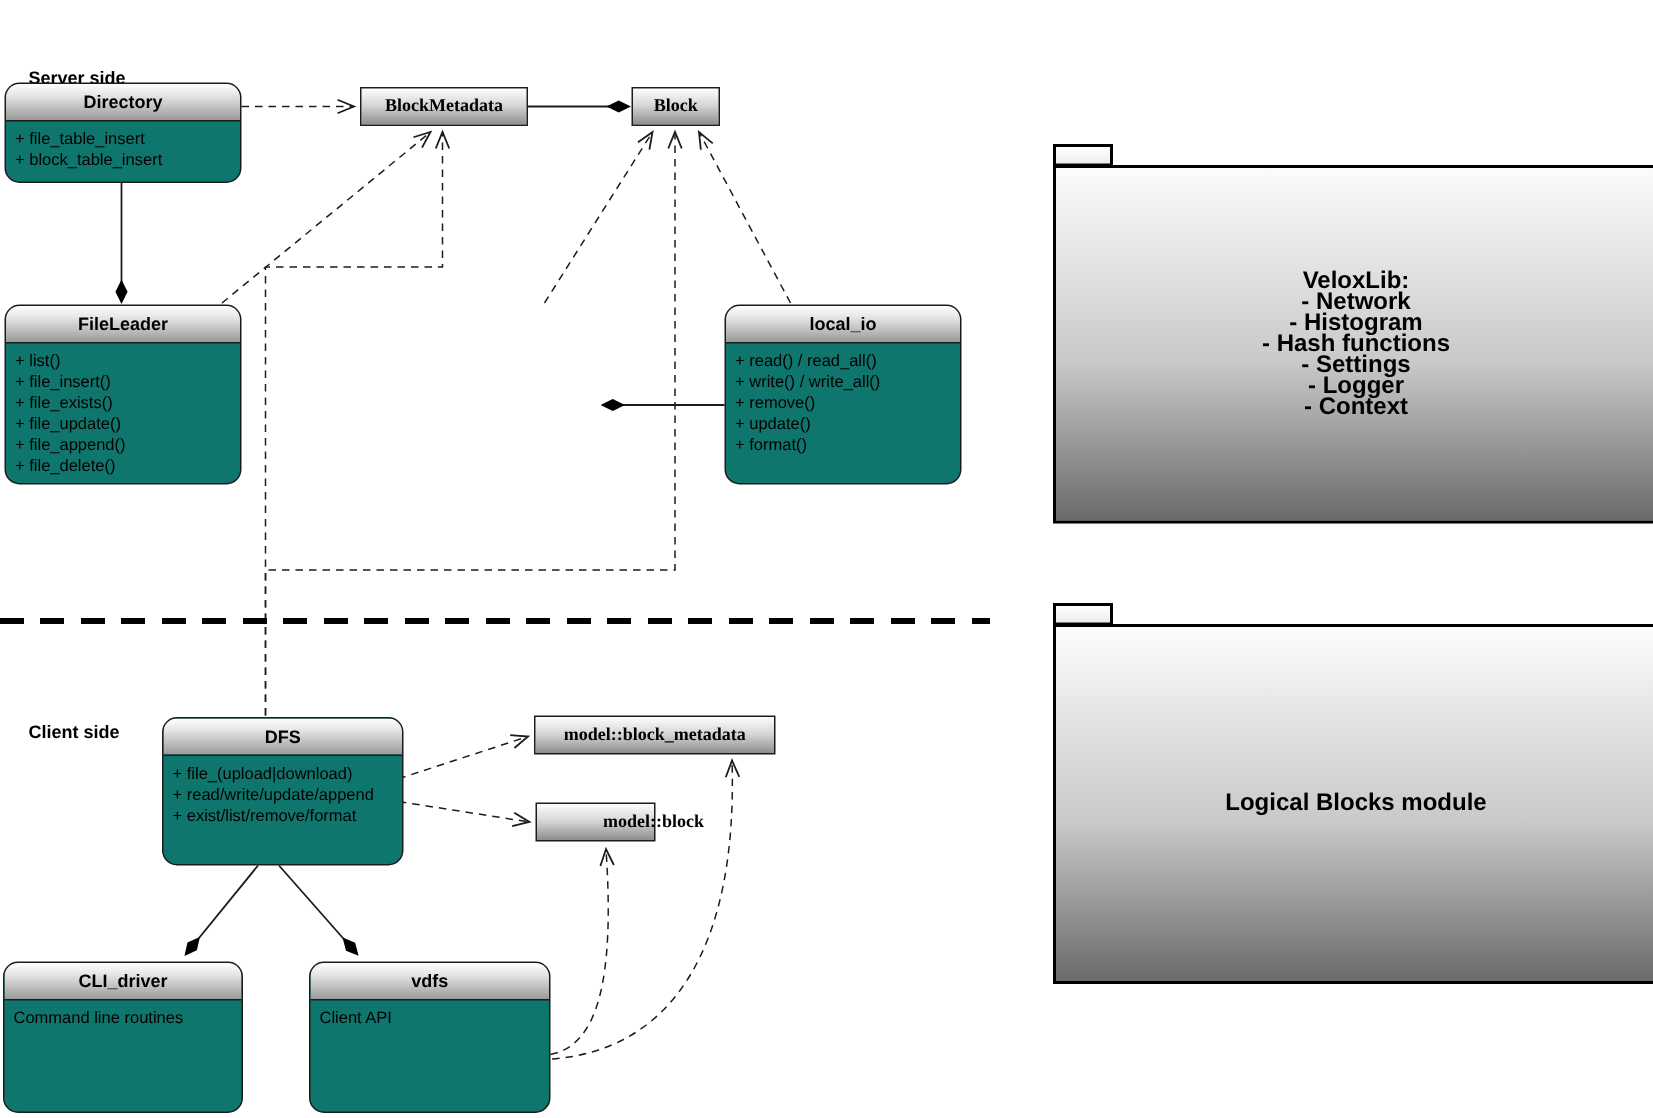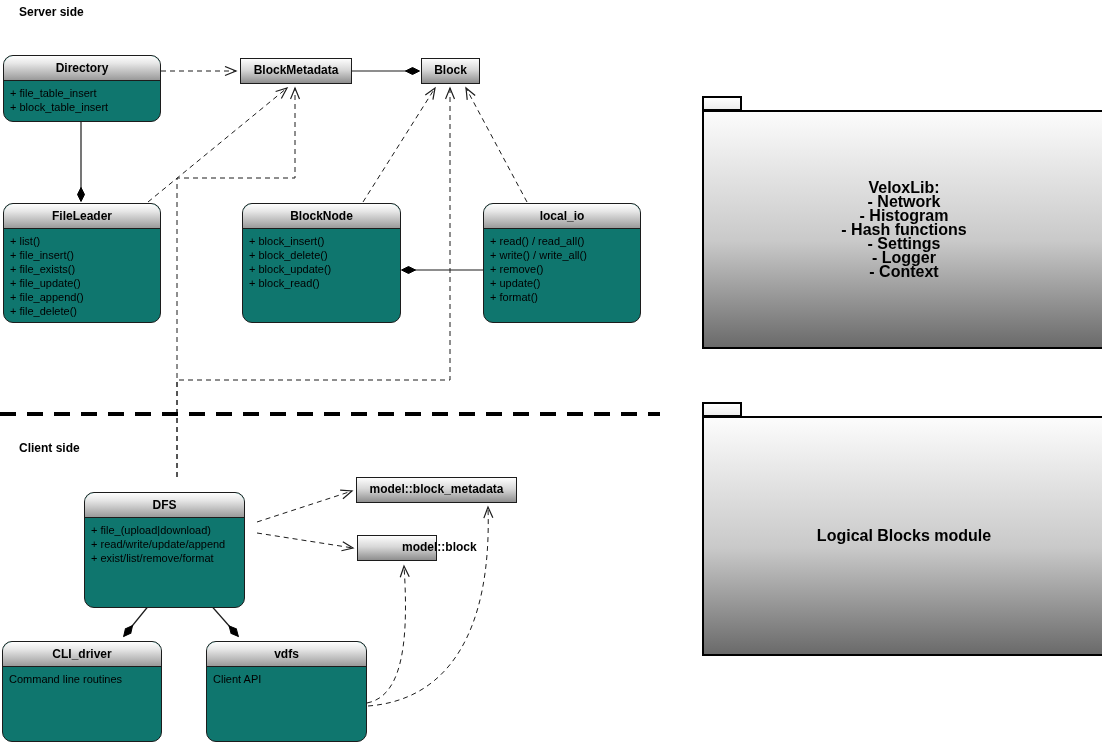--- a/index.html
+++ b/index.html
@@ -1,30 +1,30 @@
 <!DOCTYPE html>
 <html><head>
 <meta charset="utf-8">
 <style>
   html,body{margin:0;padding:0;background:#fff;}
   .scene{position:relative;width:1102px;height:745px;background:#ffffff;overflow:hidden;
          font-family:"Liberation Sans", sans-serif;color:#000;}
-  .side-label{position:absolute;font-size:12px;font-weight:bold;}
+  .side-label{position:absolute;font-size:12px;font-weight:bold;margin-top:40px;}
   
   .uml-class{position:absolute;border:1.5px solid #1c1c1c;border-radius:10px;background:#0f766e;
              overflow:hidden;box-sizing:border-box;}
   .uml-class .hdr{height:24px;line-height:24px;text-align:center;font-weight:bold;font-size:12px;
              border-bottom:1.5px solid #1c1c1c;
              background:linear-gradient(180deg,#fefefe 0%,#e7e7e7 30%,#9a9a9a 100%);}
   .uml-class .members{padding:5px 6px 0 6px;font-size:11px;line-height:14px;white-space:nowrap;}
   
   .mini{position:absolute;border:1.5px solid #1c1c1c;box-sizing:border-box;text-align:center;
         font-weight:bold;font-size:12px;
         background:linear-gradient(180deg,#fdfdfd 0%,#d8d8d8 45%,#8e8e8e 100%);}
-  .mini .t{line-height:23px;}
+  .mini .t{line-height:23px;font-family:Liberation Serif, serif;}
   
   .pkg-tab{position:absolute;border:2px solid #000;box-sizing:border-box;
            background:linear-gradient(180deg,#ffffff,#ededed);}
   .pkg-body{position:absolute;border:2px solid #000;box-sizing:border-box;
             background:linear-gradient(180deg,#fcfcfc 0%,#c9c9c9 55%,#6a6a6a 100%);
             display:flex;align-items:center;justify-content:center;}
   .pkg-text{text-align:center;font-weight:bold;font-size:16px;line-height:14px;}
   
   .divider{position:absolute;left:0;top:412px;width:660px;height:4px;
            background:repeating-linear-gradient(90deg,#000 0 16px,transparent 16px 27px);}
@@ -87,42 +87,33 @@
     <div class="members">
       <div>+ list()</div>
       <div>+ file_insert()</div>
       <div>+ file_exists()</div>
       <div>+ file_update()</div>
       <div>+ file_append()</div>
       <div>+ file_delete()</div>
     </div>
   </div>
 
-  <div class="uml-class" style="left:242px;top:203px;width:159px;height:120px;">
-    <div class="hdr">BlockNode</div>
-    <div class="members">
-      <div>+ block_insert()</div>
-      <div>+ block_delete()</div>
-      <div>+ block_update()</div>
-      <div>+ block_read()</div>
-    </div>
-  </div>
 
   <div class="uml-class" style="left:483px;top:203px;width:158px;height:120px;">
     <div class="hdr">local_io</div>
     <div class="members">
       <div>+ read() / read_all()</div>
       <div>+ write() / write_all()</div>
       <div>+ remove()</div>
       <div>+ update()</div>
       <div>+ format()</div>
     </div>
   </div>
 
-  <div class="uml-class" style="left:84px;top:478px;width:161px;height:116px;margin-top:14px;">
+  <div class="uml-class" style="left:108px;top:478px;width:161px;height:99px;">
     <div class="hdr">DFS</div>
     <div class="members">
       <div>+ file_(upload|download)</div>
       <div>+ read/write/update/append</div>
       <div>+ exist/list/remove/format</div>
     </div>
   </div>
 
   <div class="mini" style="left:356px;top:477px;width:161px;height:26px;">
     <div class="t">model::block_metadata</div>

